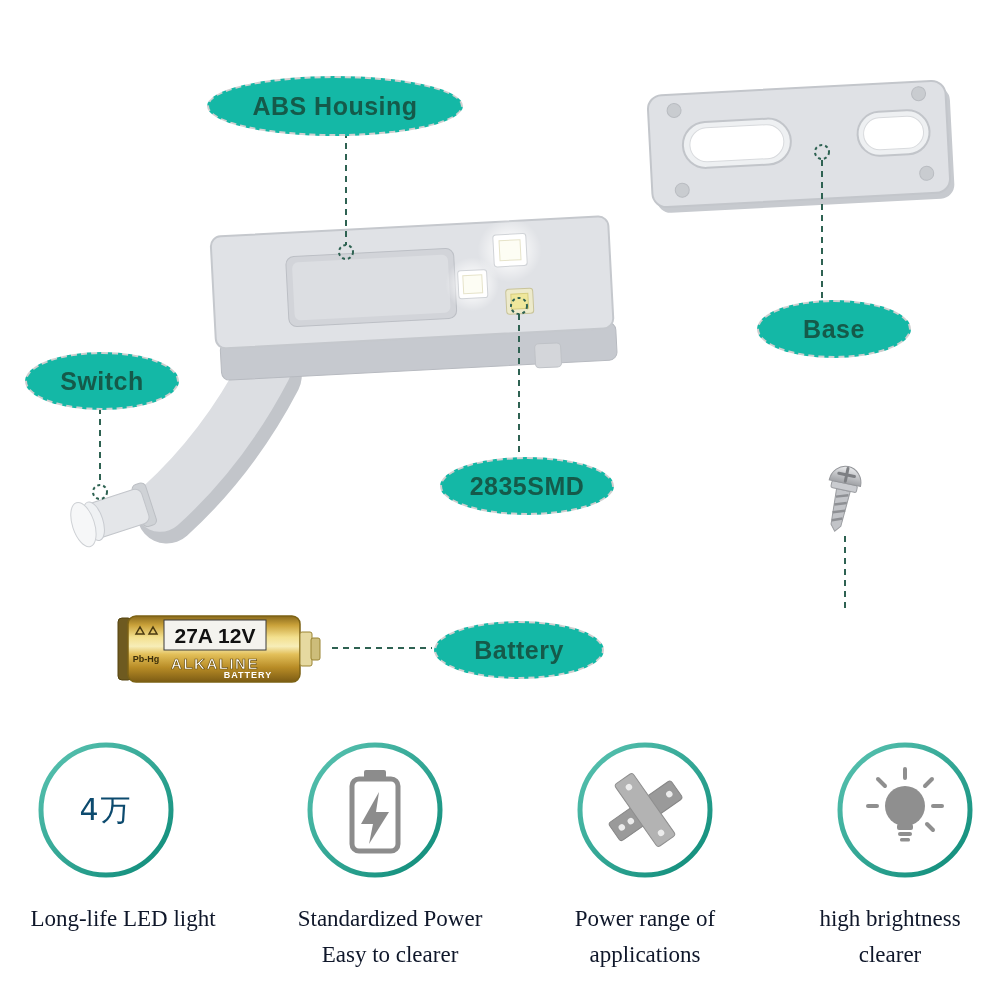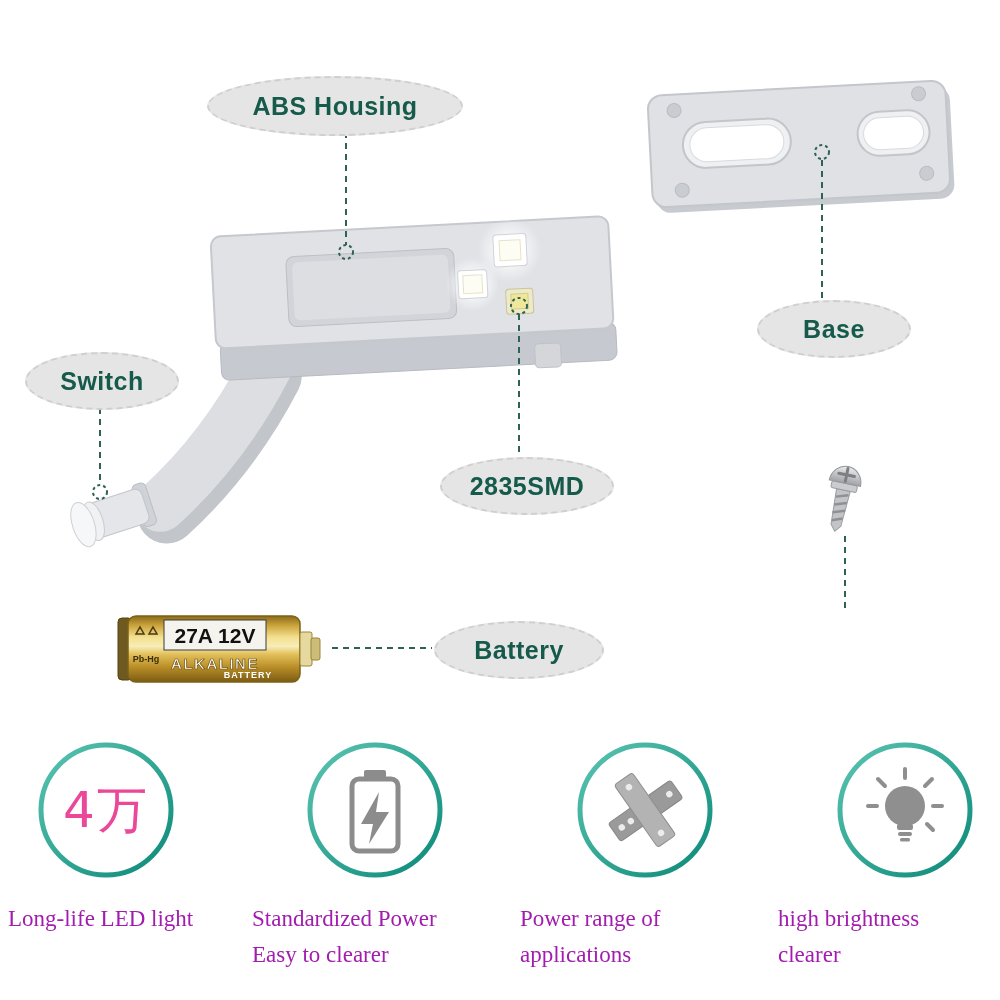--- a/index.html
+++ b/index.html
@@ -1,27 +1,27 @@
 <!DOCTYPE html>
 <html><head>
 <meta charset="utf-8">
 <style>
   html,body{margin:0;padding:0;background:#fff;}
   .canvas{position:relative;width:1000px;height:1000px;background:#ffffff;overflow:hidden;
           font-family:"Liberation Sans",sans-serif;}
   .art{position:absolute;left:0;top:0;}
-  .callout{position:absolute;background:#e5e5e5;border:2px dashed #cfcfcf;border-radius:50%;
+  .callout{position:absolute;background:#14b8a6;border:2px dashed #cfcfcf;border-radius:50%;
            display:flex;align-items:center;justify-content:center;
            font-weight:bold;color:#155a4a;font-size:25px;letter-spacing:.5px;}
   .feature-circle{position:absolute;top:740px;width:140px;height:140px;}
   .feature-circle .icon-layer{position:absolute;left:0;top:0;width:140px;height:140px;}
   .badge{position:absolute;left:0;top:0;width:140px;height:140px;display:flex;
-         align-items:center;justify-content:center;color:#ec4899;font-size:50px;
+         align-items:center;justify-content:center;color:#0c4a6e;font-size:30px;
          font-family:"DejaVu Sans",sans-serif;letter-spacing:2px;}
-  .caption{position:absolute;top:901px;color:#a21caf;
+  .caption{position:absolute;top:901px;text-align:center;color:#0f172a;
            font-family:"Liberation Serif",serif;font-size:23px;line-height:36px;}
 </style>
 </head>
 <body>
 
 <div class="canvas">
 
   <svg class="art" width="1000" height="1000" viewBox="0 0 1000 1000">
     <defs>
       <linearGradient id="goldGrad" x1="0" y1="0" x2="0" y2="1">
@@ -214,21 +214,21 @@
         <path d="M98 66 L107 66"></path>
         <path d="M42 66 L33 66"></path>
         <path d="M92 84 L98 90"></path>
       </g>
     </svg>
   </div>
 
   <div class="caption" style="left:8px;width:230px">
     <div>Long-life LED light</div>
   </div>
-  <div class="caption" style="left:252px;width:260px">
+  <div class="caption" style="left:260px;width:260px">
     <div>Standardized Power</div>
     <div>Easy to clearer</div>
   </div>
   <div class="caption" style="left:520px;width:250px">
     <div>Power range of</div>
     <div>applications</div>
   </div>
   <div class="caption" style="left:778px;width:224px">
     <div>high brightness</div>
     <div>clearer</div>

